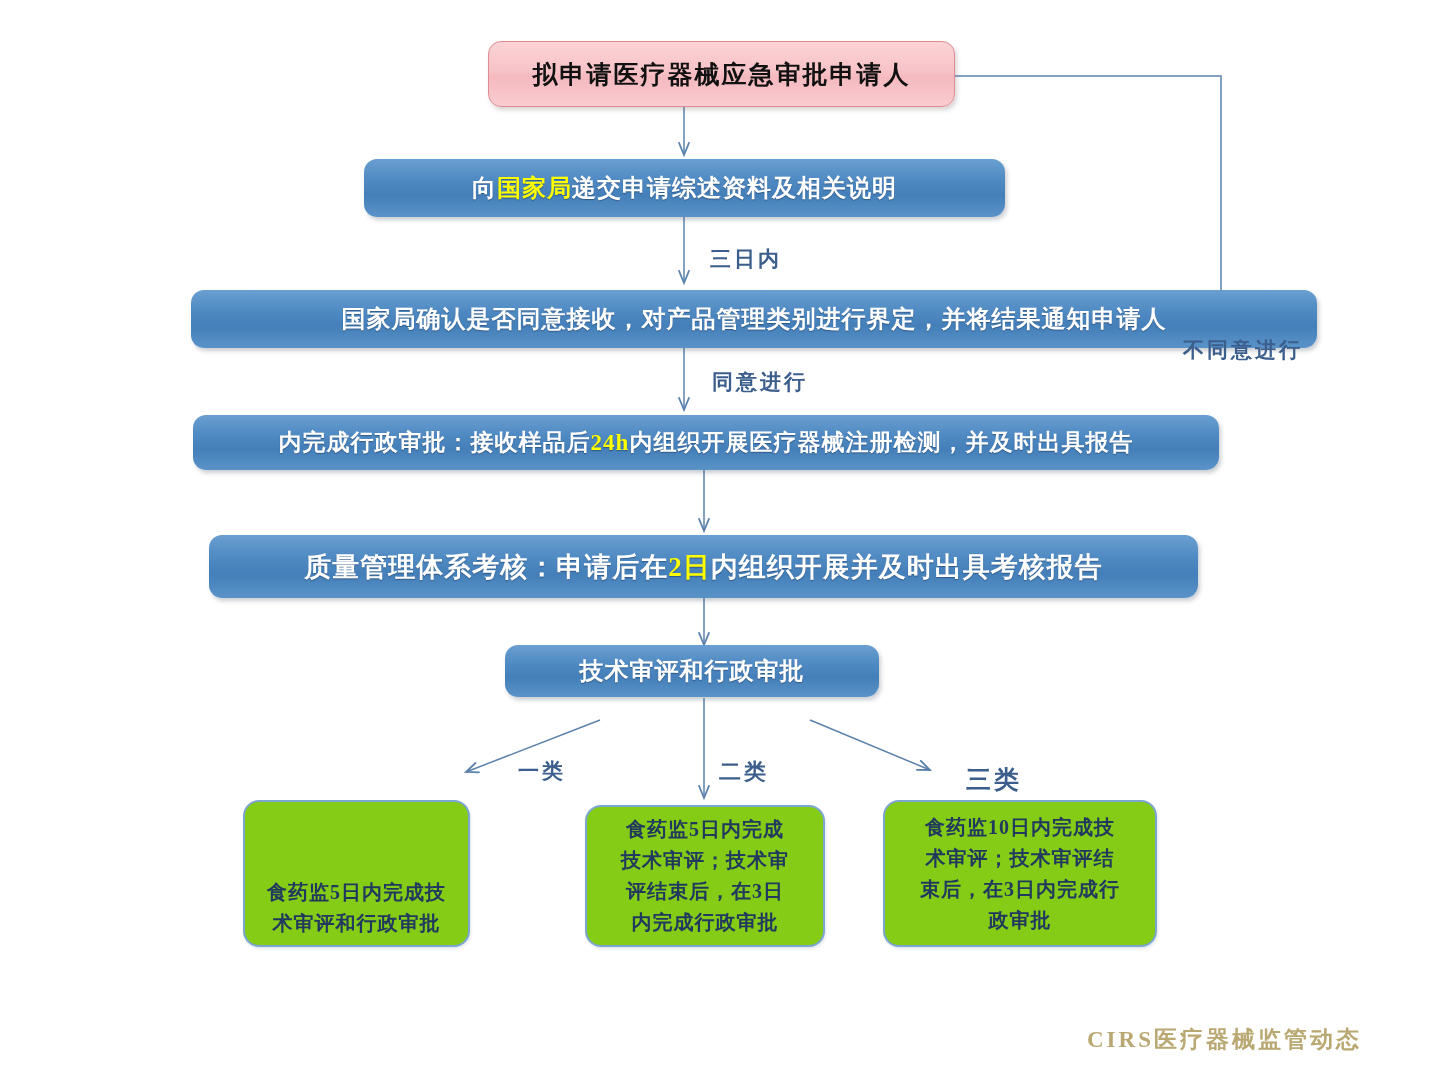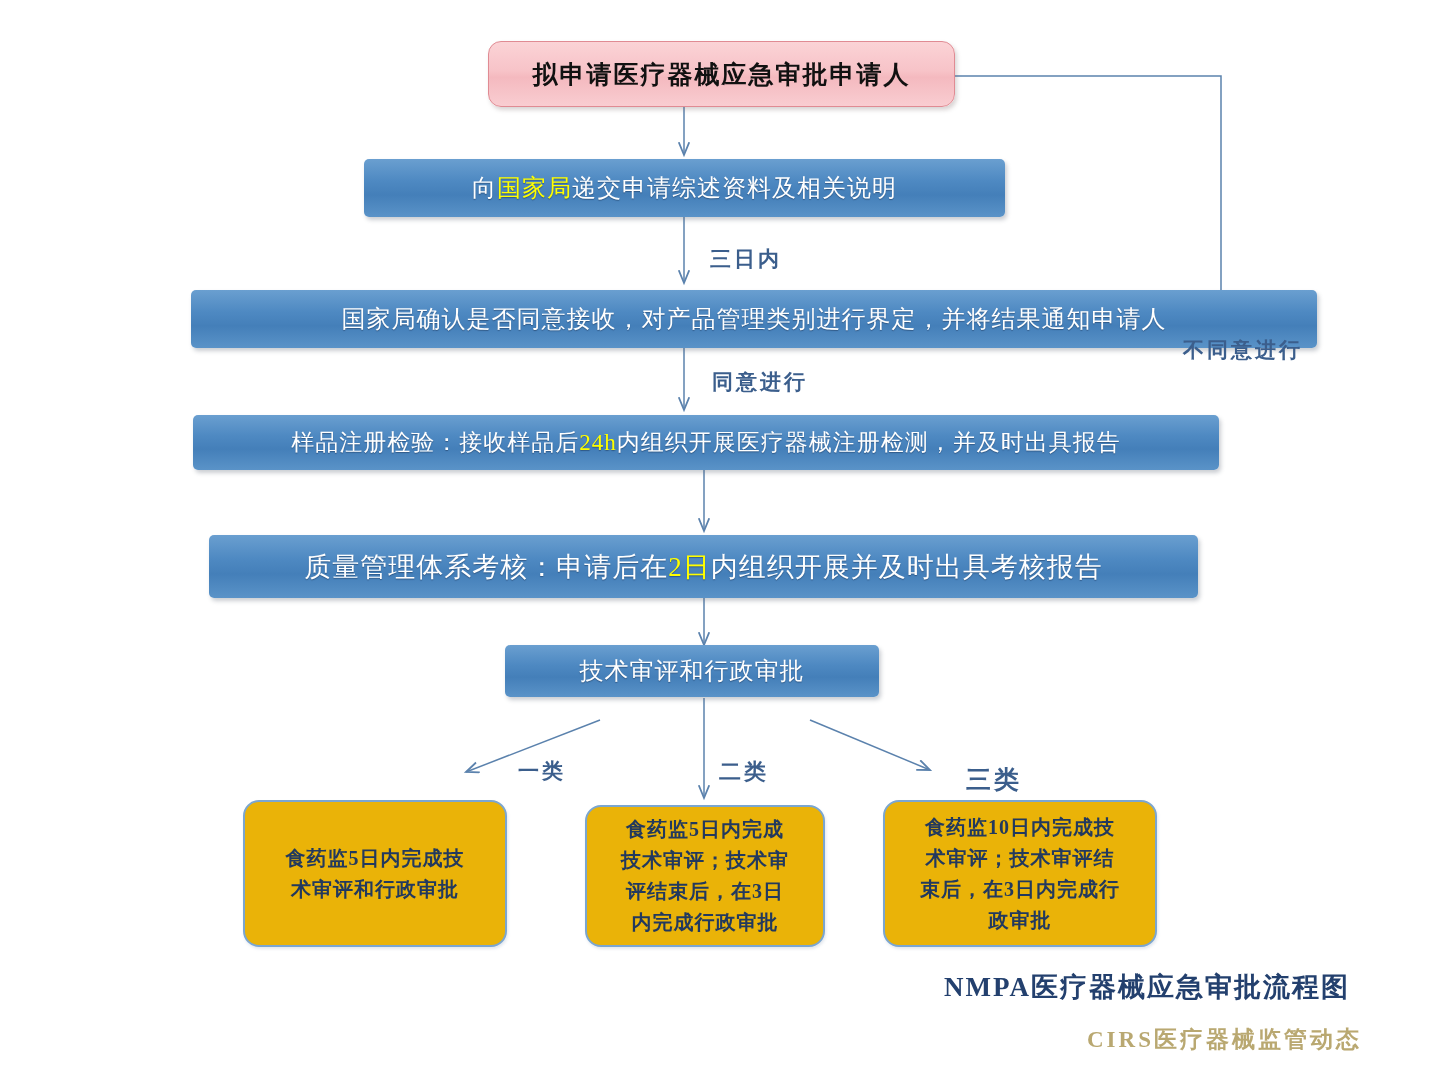--- a/index.html
+++ b/index.html
@@ -43,40 +43,40 @@
     background: linear-gradient(180deg, #fbd3d6 0%, #f7c3c8 45%, #f4b9bf 55%, #f9cdd1 100%);
     box-shadow: 2px 3px 4px rgba(120,100,100,0.28);
     color: #111111;
     font-weight: bold;
     letter-spacing: 2px;
     margin-left: 36px;
   }
 
   
   .node-proc {
-    border-radius: 5px;
+    border-radius: 13px;
     border: 1.7px solid #2f5party;
     border-color: #2f527e;
     background: linear-gradient(180deg, #6a9fd0 0%, #4e89c2 38%, #447fb9 62%, #5a93c8 100%);
     box-shadow: 2px 3px 4px rgba(90,100,115,0.32);
     color: #ffffff;
-    font-weight: normal;
+    font-weight: bold;
     letter-spacing: 1px;
     text-shadow: 0 1px 1px rgba(20,40,70,0.45);
     justify-content: center;
   }
   .node-proc .hl {
     color: #ffff00;
   }
 
   
   .node-outcome {
     border-radius: 16px;
     border: 2.4px solid #7ba6d0;
-    background: #eab308;
+    background: #84cc16;
     color: #22395e;
     font-weight: bold;
     line-height: 1.55;
     letter-spacing: 1px;
     box-shadow: 1px 2px 3px rgba(120,140,165,0.20);
     padding: 6px 10px;
   }
 
   
   .edge-label {
@@ -149,35 +149,35 @@
       <span>向</span><span class="hl">国家局</span><span>递交申请综述资料及相关说明</span>
     </span>
   </div>
 
   <div class="node node-proc" style="left:191px; top:290px; width:1126px; height:58px; font-size:24px;">
     <span>国家局确认是否同意接收，对产品管理类别进行界定，并将结果通知申请人</span>
   </div>
 
   <div class="node node-proc" style="left:193px; top:415px; width:1026px; height:55px; font-size:23px;">
     <span>
-      <span>样品注册检验：接收样品后</span><span class="hl">24h</span><span>内组织开展医疗器械注册检测，并及时出具报告</span>
+      <span>内完成行政审批：接收样品后</span><span class="hl">24h</span><span>内组织开展医疗器械注册检测，并及时出具报告</span>
     </span>
   </div>
 
   <div class="node node-proc" style="left:209px; top:535px; width:989px; height:63px; font-size:27px;">
     <span>
       <span>质量管理体系考核：申请后在</span><span class="hl">2日</span><span>内组织开展并及时出具考核报告</span>
     </span>
   </div>
 
   <div class="node node-proc" style="left:505px; top:645px; width:374px; height:52px; font-size:24px;">
     <span>技术审评和行政审批</span>
   </div>
 
-  <div class="node node-outcome" style="left:243px; top:800px; width:264px; height:147px; font-size:20px; flex-direction:column;">
+  <div class="node node-outcome" style="left:243px; top:800px; width:227px; height:147px; font-size:20px; flex-direction:column;justify-content:flex-end;">
     <span>食药监5日内完成技</span>
     <span>术审评和行政审批</span>
   </div>
 
   <div class="node node-outcome" style="left:585px; top:805px; width:240px; height:142px; font-size:20px; flex-direction:column;">
     <span>食药监5日内完成</span>
     <span>技术审评；技术审</span>
     <span>评结束后，在3日</span>
     <span>内完成行政审批</span>
   </div>
@@ -194,17 +194,16 @@
   <div class="edge-label" style="left:712px; top:368px; font-size:21px;">同意进行</div>
 
   <div class="edge-label" style="left:1183px; top:336px; font-size:21px;">不同意进行</div>
 
   <div class="edge-label" style="left:518px; top:757px; font-size:21px;">一类</div>
 
   <div class="edge-label" style="left:719px; top:757px; font-size:22px;">二类</div>
 
   <div class="edge-label" style="left:966px; top:763px; font-size:25px;">三类</div>
 
-  <div class="diagram-title" style="left:944px; top:969px; font-size:27px;">NMPA医疗器械应急审批流程图</div>
 
   <div class="watermark" style="left:1087px; top:1024px; font-size:23px;">CIRS医疗器械监管动态</div>
 
 </div>
 
 </body></html>

